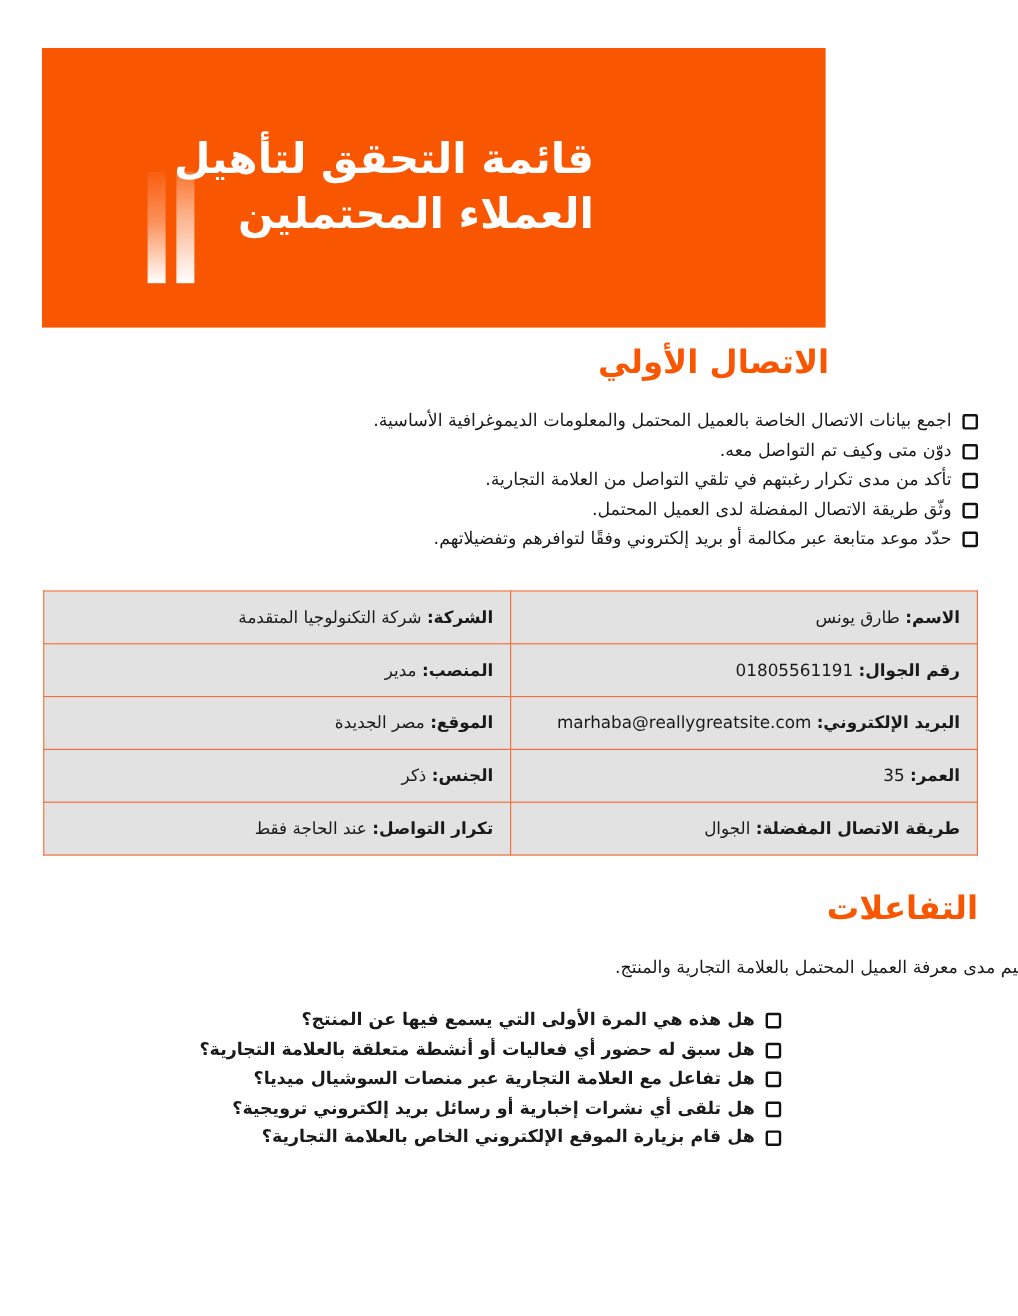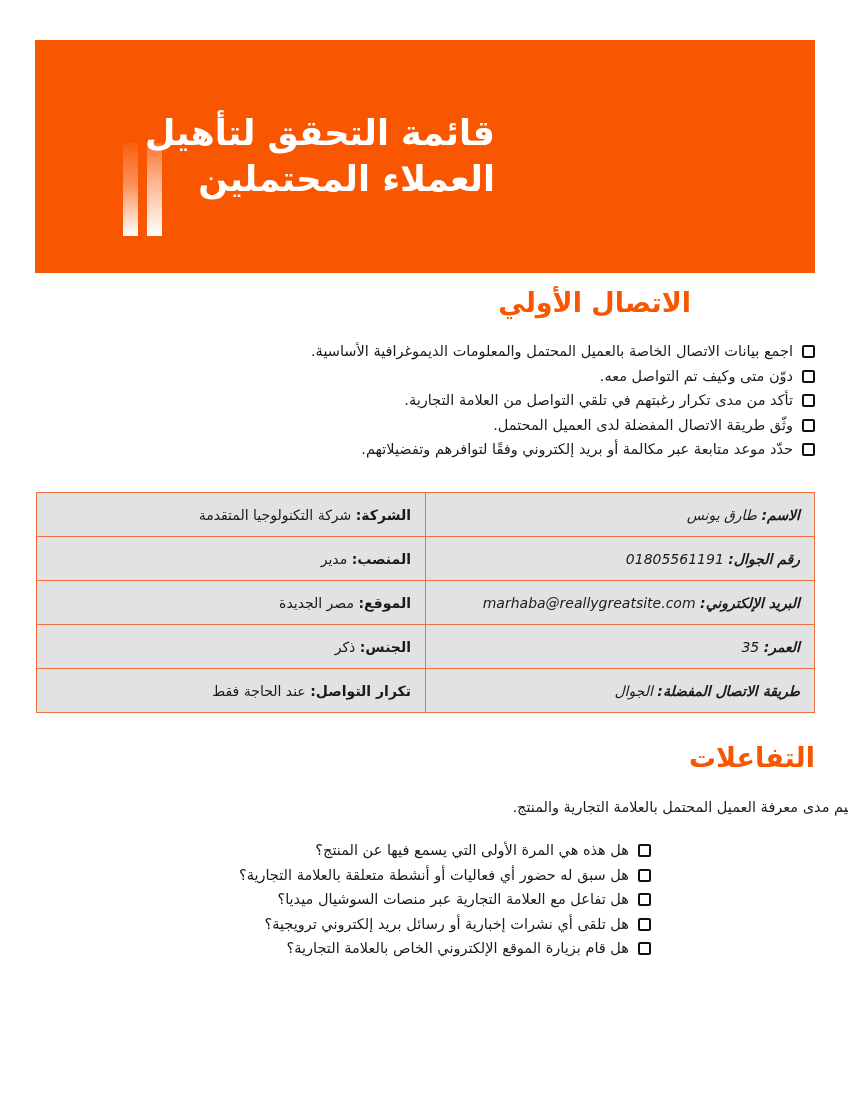--- a/index.html
+++ b/index.html
@@ -23,21 +23,21 @@
     position: relative;
     box-sizing: border-box;
     background: #ffffff;
   }
 
   
   .header-banner {
     position: absolute;
     left: 35px;
     top: 40px;
-    width: 780px;
+    width: 653px;
     height: 233px;
     background: #f95601;
     display: flex;
     align-items: center;
     justify-content: flex-end;
     box-sizing: border-box;
     padding: 0 32px 0 0;
   }
 
   .header-title {
@@ -140,40 +140,40 @@
     background: #e2e2e2;
     height: 44px;
     padding: 0 14px;
     font-size: 14px;
     color: #1a1a1a;
     text-align: right;
     direction: rtl;
     vertical-align: middle;
     box-sizing: border-box;
   }
-  .info-table td.cell-right { width: 389px; font-style: italic; }
+  .info-table td.cell-right { width: 389px; }
   .info-table td.cell-left  { width: 389px; }
   .cell-label {
     font-weight: bold;
   }
   .cell-value {
     font-weight: normal;
   }
   .ltr-value {
     direction: ltr;
     unicode-bidi: embed;
     display: inline-block;
   }
 
   
   #heading-contact   { position: absolute; left: 0; top: 287px;  width: 724px; }
   #checklist-contact { position: absolute; left: 0; top: 341px;  width: 848px; }
   #heading-interactions { position: absolute; left: 0; top: 742px; width: 848px; }
   #note-interactions { position: absolute; left: 0; top: 797px;  width: 848px; padding-left: 40px; }
-  #checklist-interactions { position: absolute; left: 0; top: 840px; width: 684px; }
+  #checklist-interactions { position: absolute; left: 0; top: 840px; width: 684px; font-weight: bold; }
   #heading-intent    { position: absolute; left: 0; top: 997px;  width: 848px; }
 </style>
 </head>
 <body>
 
 <div class="page">
 
   <div class="header-banner">
     <div class="brand-logo">
       <div class="bar"></div>

